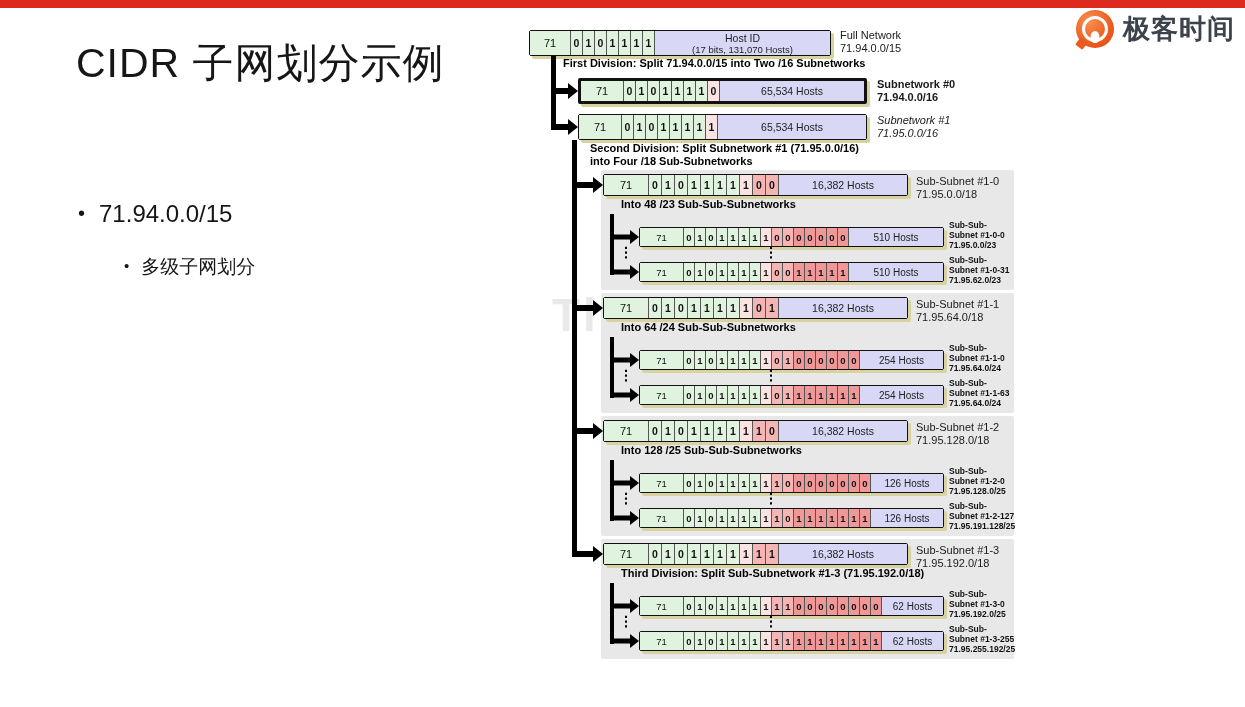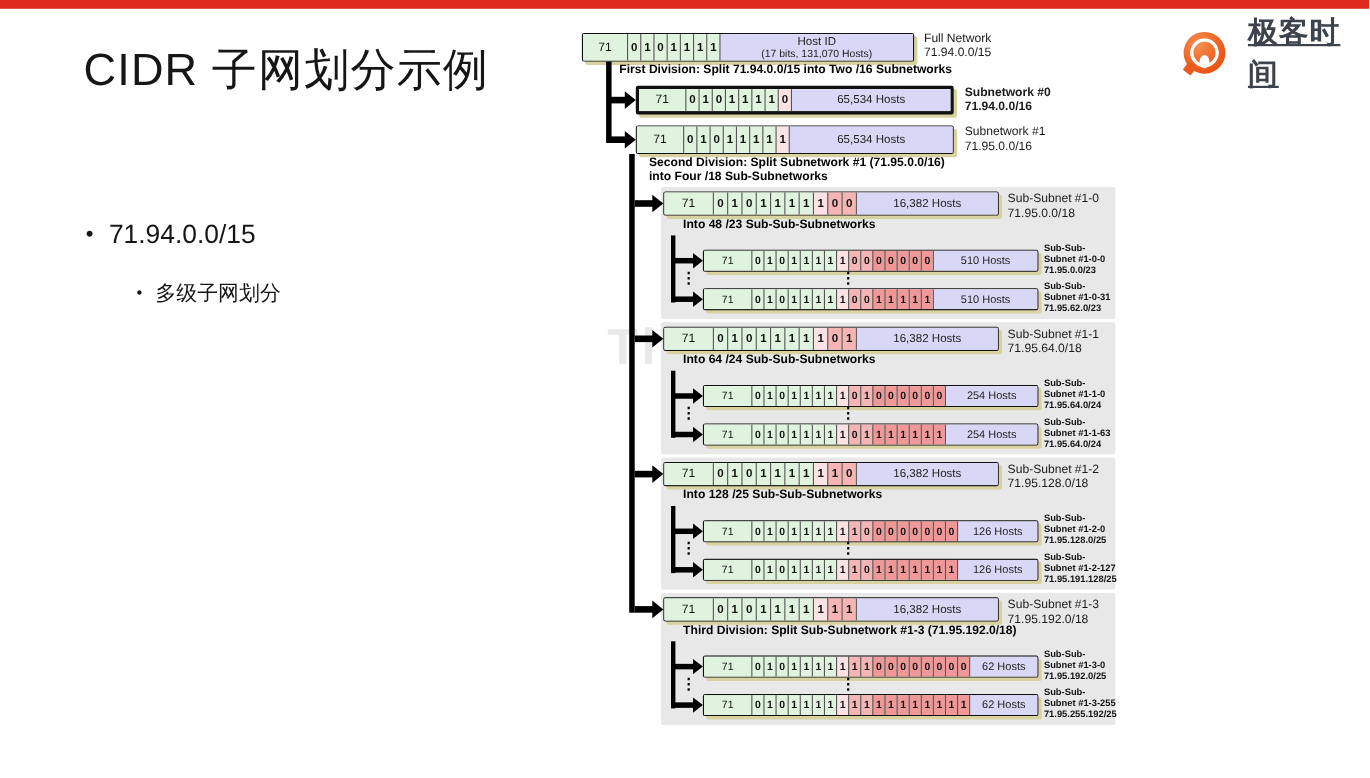--- a/index.html
+++ b/index.html
@@ -17,22 +17,22 @@
 
   
   .logo{position:absolute;left:1076px;top:10px;display:flex;align-items:center;}
   .gt-icon{position:relative;width:38px;height:38px;border-radius:50%;
            background:radial-gradient(circle at 35% 30%, #f79050, var(--logo_orange,#ec5a1e) 62%, #de4a10);}
   .gt-icon::before{content:'';position:absolute;inset:6px;border-radius:50%;border:3.5px solid #fff;}
   .gt-icon::after{content:'';position:absolute;left:1px;bottom:0px;width:9px;height:9px;
            background:var(--logo_orange,#ec5a1e);transform:rotate(38deg);border-radius:1px;}
   .gt-drop{position:absolute;left:50%;bottom:5px;transform:translateX(-50%);
            width:9px;height:12px;background:#fff;border-radius:50% 50% 46% 46%;}
-  .logo-text{margin-left:21px;font-size:27px;font-weight:bold;color:var(--logo_text_color,#3d434c);
-           letter-spacing:1px;line-height:38px;text-decoration:underline;}
+  .logo-text{margin-left:9px;font-size:27px;font-weight:bold;color:var(--logo_text_color,#3d434c);
+           letter-spacing:1px;line-height:38px;}
 
   
   .panel{position:absolute;background:var(--panel,#e8e8e8);border-radius:2px;}
   .row{position:absolute;display:flex;align-items:stretch;border:1.5px solid #111;
        border-radius:2px;background:#fff;box-shadow:3px 3px 0 var(--shadow,#d8d1a0);box-sizing:border-box;}
   .row.bold{border-width:3px;}
   .cell{display:flex;align-items:center;justify-content:center;font-weight:bold;
         font-size:10.5px;color:#111;border-left:1px solid #555;box-sizing:border-box;flex:none;}
   .cell.first{border-left:none;}
   .octet{font-weight:normal;font-size:11px;}
@@ -146,21 +146,21 @@
         <div class="cell g" style="width: 12px;">0</div>
         <div class="cell g" style="width: 12px;">1</div>
         <div class="cell g" style="width: 12px;">1</div>
         <div class="cell g" style="width: 12px;">1</div>
         <div class="cell g" style="width: 12px;">1</div>
         <div class="cell p1" style="width: 12px;">1</div>
         <div class="hosts">
           <div class="l1">65,534 Hosts</div>
         </div>
       </div>
-      <div class="rlabel" style="left: 877px; top: 114px;">
+      <div class="rlabel" style="left: 877px; top: 114px; font-style: italic;">
         <div>Subnetwork #1</div>
         <div>71.95.0.0/16</div>
       </div>
       <div class="divhead" style="left: 590px; top: 142px;">
         <div>Second Division: Split Subnetwork #1 (71.95.0.0/16)</div>
         <div>into Four /18 Sub-Subnetworks</div>
       </div>
       <div class="vline" style="left: 572px; top: 140px; width: 5px; height: 417px;"></div>
       <div class="panel" style="left: 601px; top: 170px; width: 413px; height: 120px;"></div>
       <div class="arr arr-big" style="left: 577px; top: 177px; width: 26px; height: 16px;">

